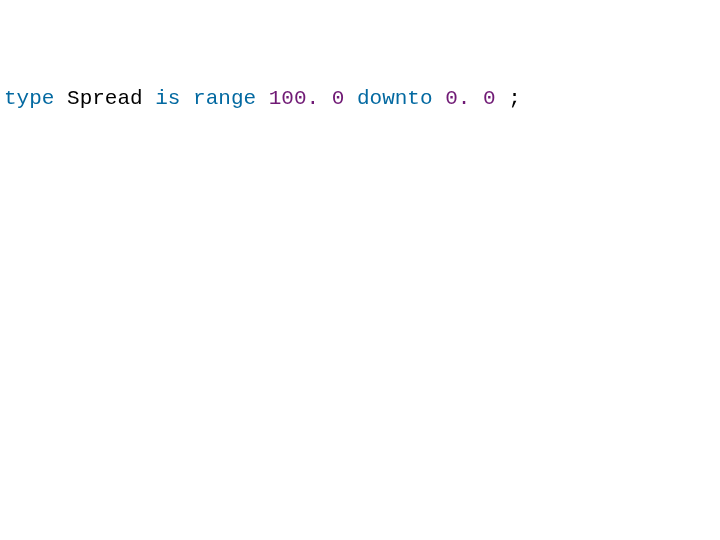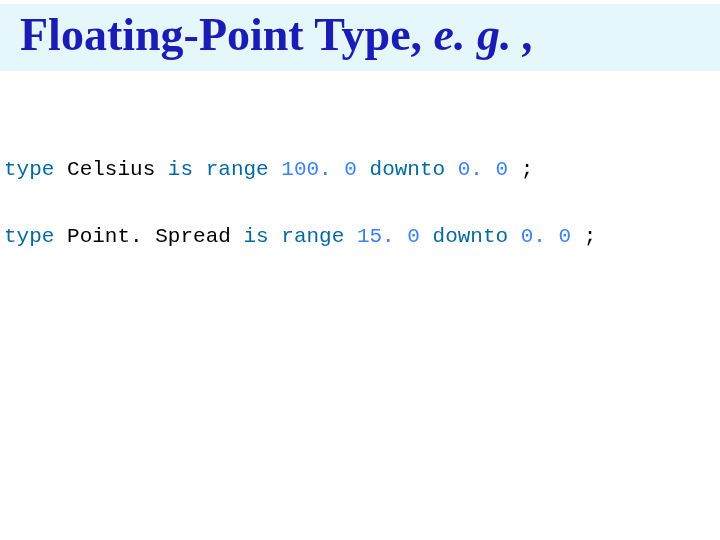--- a/index.html
+++ b/index.html
@@ -38,33 +38,29 @@
     padding: 0 4px;
     margin-top: 86px;
     line-height: 1.2;
   }
   .code-line {
     white-space: pre;
     margin-bottom: 42px;
   }
   .kw { color: #0369a1; }
   .nm { color: #000000; }
-  .num { color: #3b82f6; }
+  .num { color: #701a75; }
   .punct { color: #000000; }
 </style>
 </head>
 <body>
 
 <div class="slide">
 
-  <div class="title-band">
-    <span class="title-text">Floating-Point Type, </span><span class="title-text title-eg">e. g. ,</span>
-  </div>
 
   <div class="code-area">
 
-    <div class="code-line"><span class="kw">type</span><span class="nm"> Celsius </span><span class="kw">is</span><span class="nm"> </span><span class="kw">range</span><span class="nm"> </span><span class="num">100. 0</span><span class="nm"> </span><span class="kw">downto</span><span class="nm"> </span><span class="num">0. 0</span><span class="punct"> ;</span></div>
+    <div class="code-line"><span class="kw">type</span><span class="nm"> Spread </span><span class="kw">is</span><span class="nm"> </span><span class="kw">range</span><span class="nm"> </span><span class="num">100. 0</span><span class="nm"> </span><span class="kw">downto</span><span class="nm"> </span><span class="num">0. 0</span><span class="punct"> ;</span></div>
 
-    <div class="code-line"><span class="kw">type</span><span class="nm"> Point. Spread </span><span class="kw">is</span><span class="nm"> </span><span class="kw">range</span><span class="nm"> </span><span class="num">15. 0</span><span class="nm"> </span><span class="kw">downto</span><span class="nm"> </span><span class="num">0. 0</span><span class="punct"> ;</span></div>
 
   </div>
 
 </div>
 
 </body></html>

